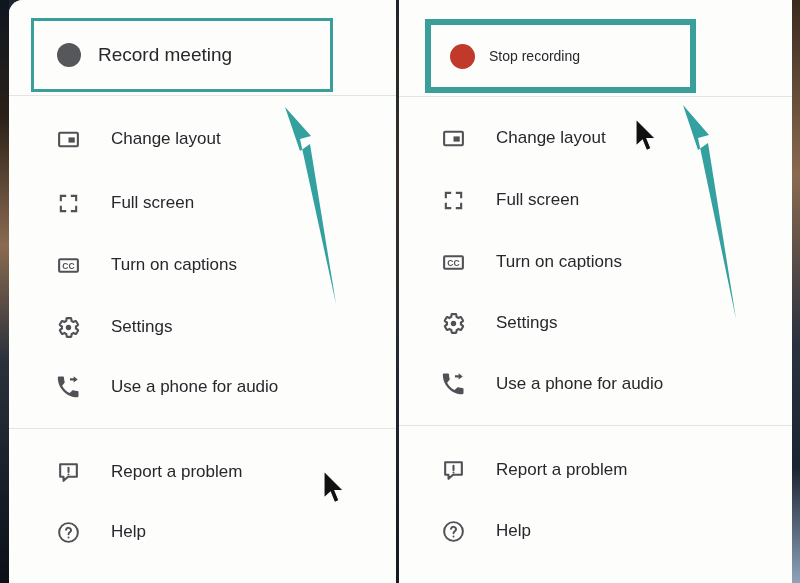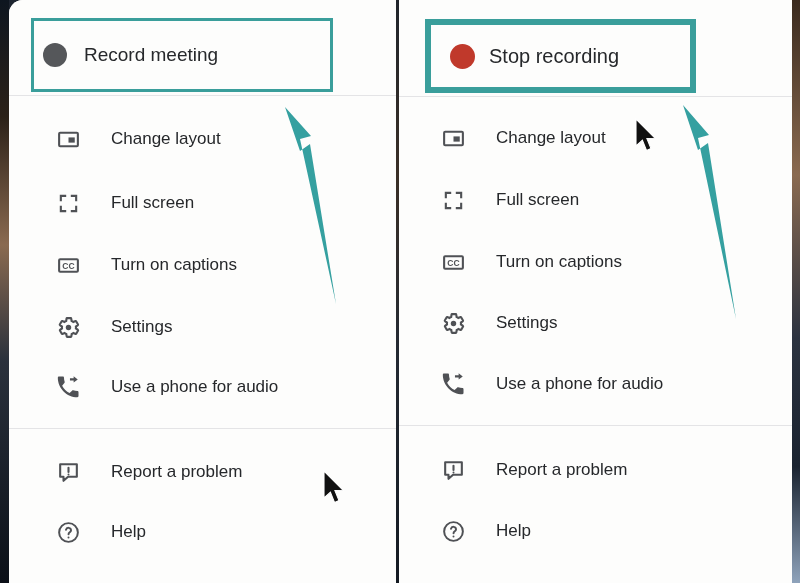--- a/index.html
+++ b/index.html
@@ -82,21 +82,21 @@
 
   <div class="bg-edge left"></div>
   <div class="bg-edge right"></div>
   <div class="bg-gap"></div>
 
   <div class="panel left">
     <div class="sheet-top-round"></div>
 
     <div class="highlight" style="left:22px; top:18px; width:302px; height:74px; border-width:3px;"></div>
 
-    <div class="row" style="left:8px; top:18px; width:302px; height:74px; padding-left:20px;">
+    <div class="row" style="left:22px; top:18px; width:302px; height:74px; padding-left:20px;">
       <span class="ico" style="width:36px;">
         <span class="dot" style="width:24px;height:24px;background:#55575a;"></span>
       </span>
       <span class="label" style="font-size:19px; margin-left:11px;">Record meeting</span>
     </div>
 
     <div class="divider" style="top:95px;"></div>
 
     <div class="row" style="left:42px; top:122px; height:34px;">
       <span class="ico" style="width:34px;">
@@ -181,21 +181,21 @@
   </div>
 
   <div class="panel right">
 
     <div class="highlight" style="left:26px; top:19px; width:271px; height:74px; border-width:6px;"></div>
 
     <div class="row" style="left:26px; top:19px; width:271px; height:74px; padding-left:19px;">
       <span class="ico" style="width:36px;">
         <span class="dot" style="width:25px;height:25px;background:#c0392b;"></span>
       </span>
-      <span class="label" style="font-size:20px; margin-left:9px;">Stop recording</span>
+      <span class="label" style="font-size:14px; margin-left:9px;">Stop recording</span>
     </div>
 
     <div class="divider" style="top:96px;"></div>
 
     <div class="row" style="left:37px; top:121px; height:34px;">
       <span class="ico" style="width:34px;">
         <svg width="25" height="25" viewBox="0 0 24 24" fill="none" stroke="#4f5155" stroke-width="2">
           <rect x="3" y="5.5" width="18" height="13" rx="1"></rect>
           <rect x="12" y="10" width="6" height="5" fill="#4f5155" stroke="none"></rect>
         </svg>

